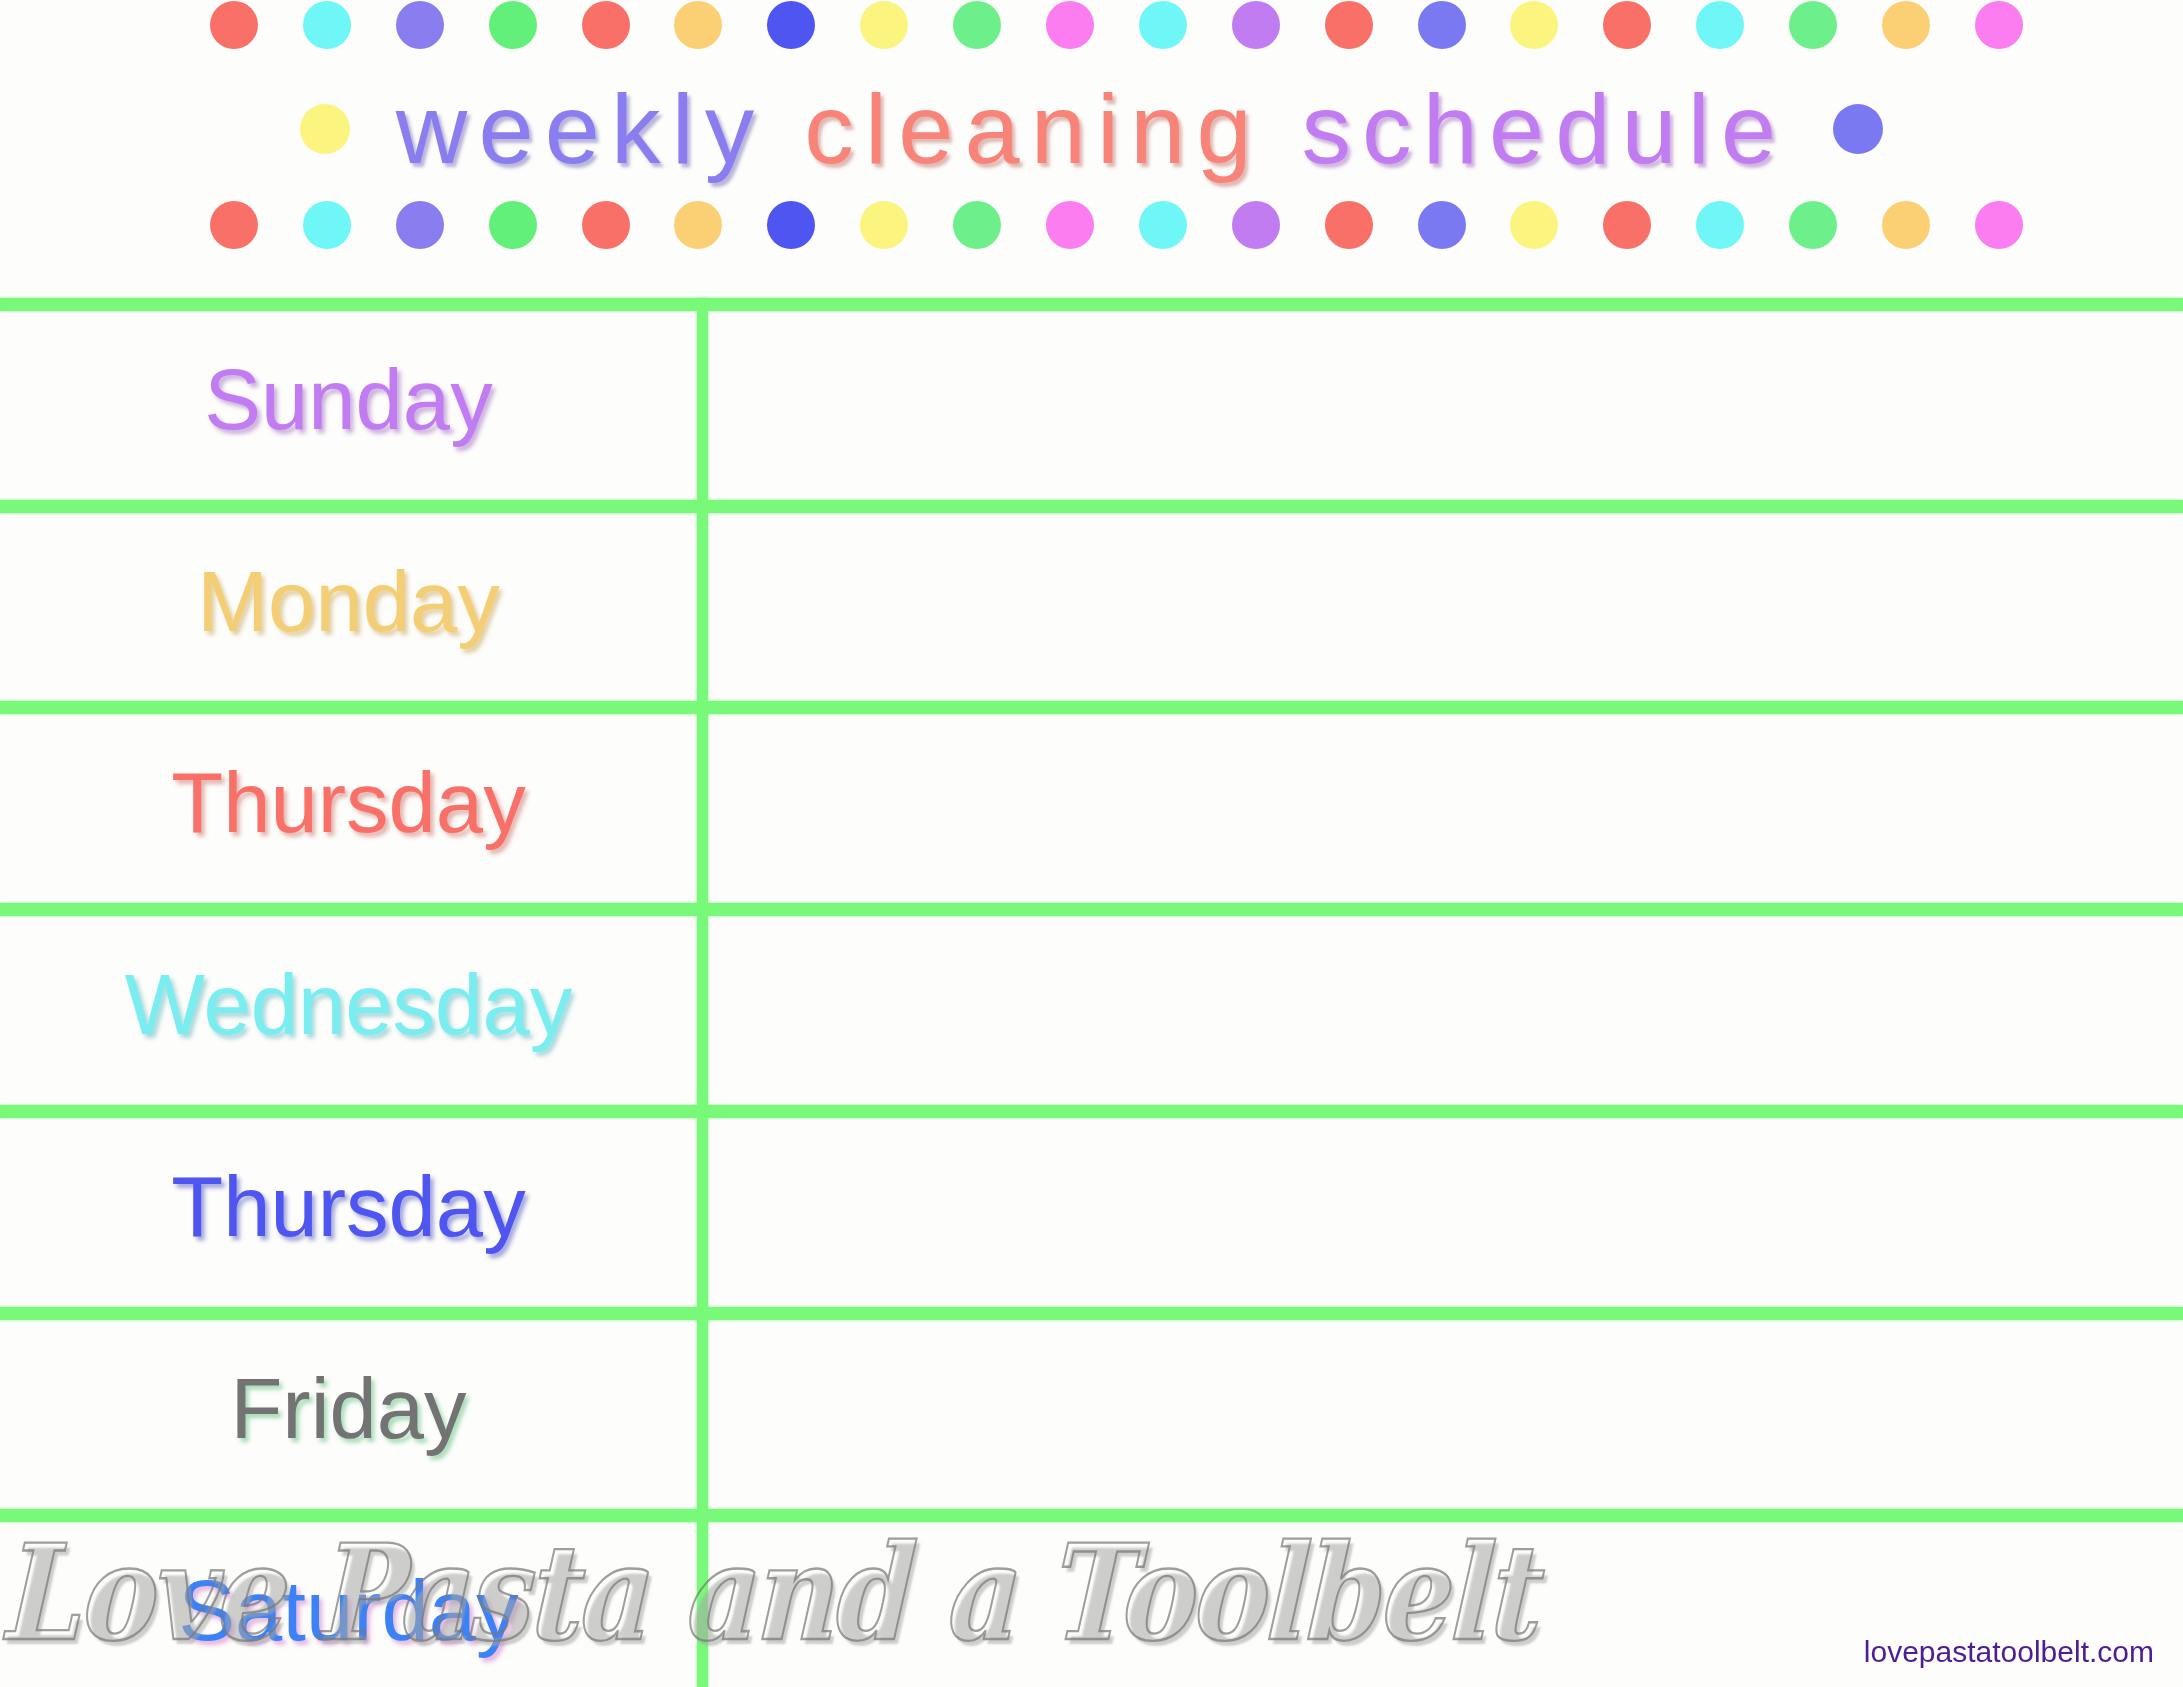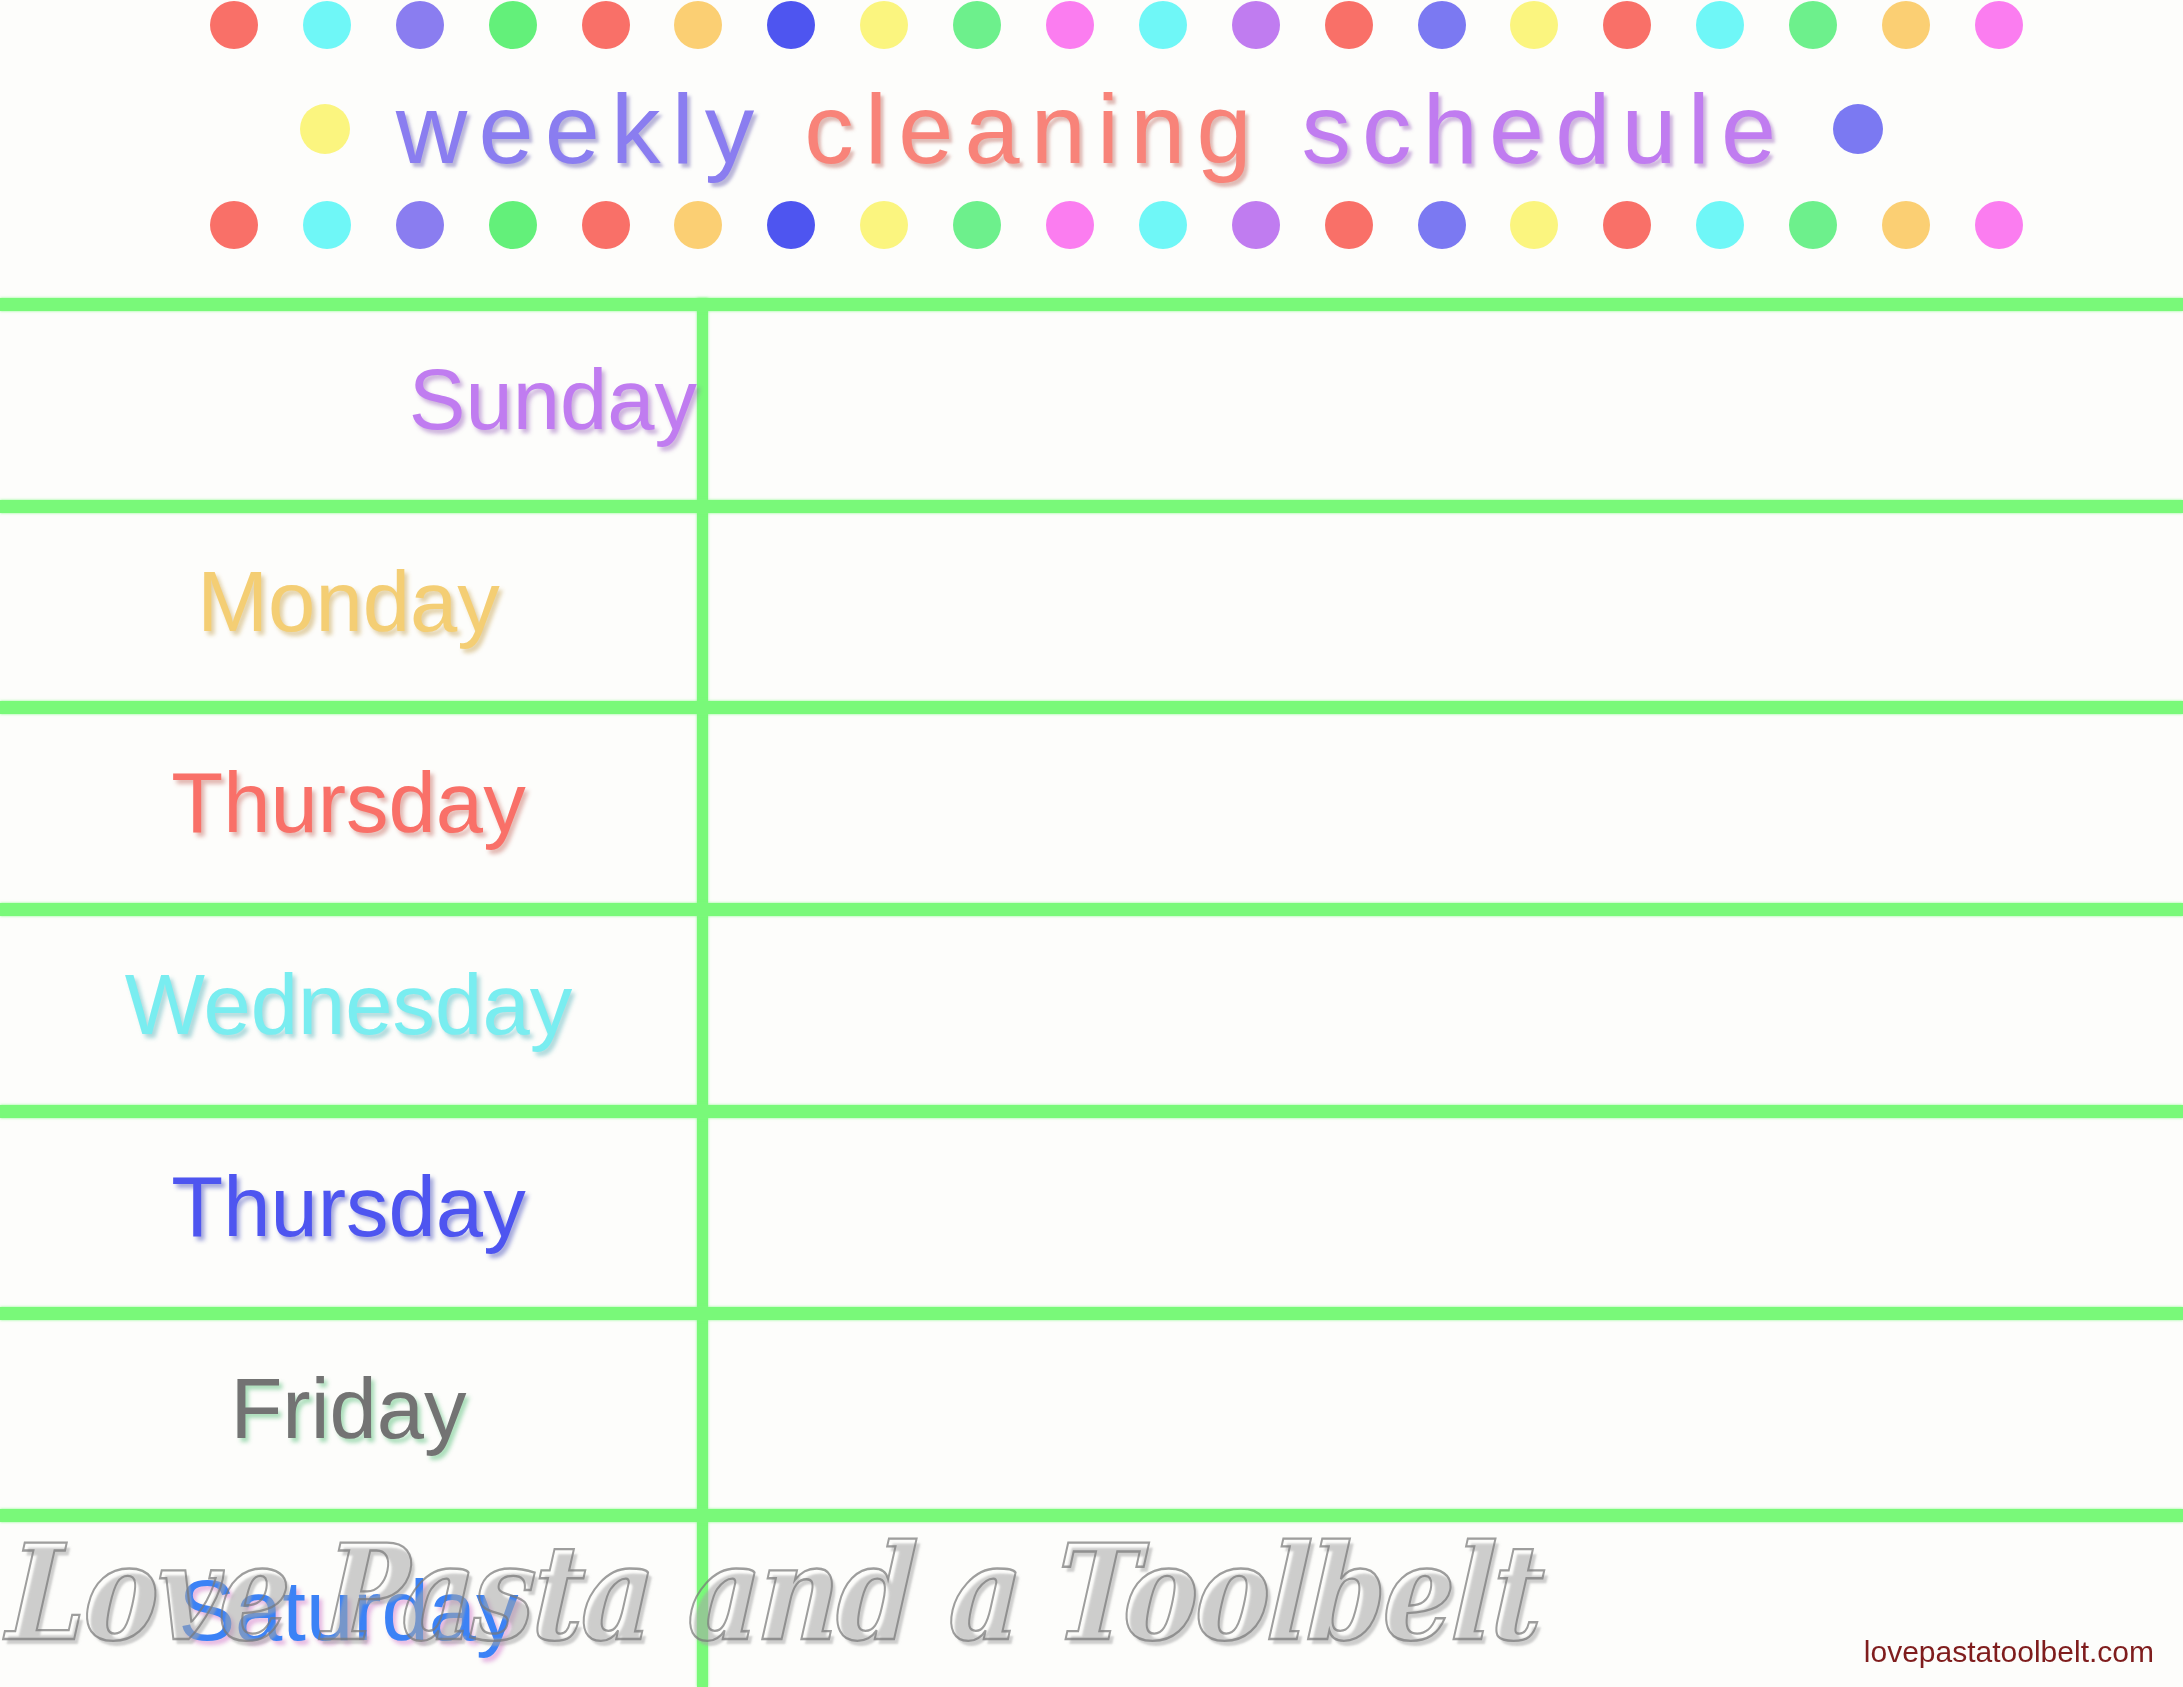--- a/index.html
+++ b/index.html
@@ -224,21 +224,21 @@
     <div id="hlines">
         <div class="hline" style="top: 20px; background: rgb(121, 249, 121);"></div>
         <div class="hline" style="top: 222px; background: rgb(121, 249, 121);"></div>
         <div class="hline" style="top: 423px; background: rgb(121, 249, 121);"></div>
         <div class="hline" style="top: 625px; background: rgb(121, 249, 121);"></div>
         <div class="hline" style="top: 827px; background: rgb(121, 249, 121);"></div>
         <div class="hline" style="top: 1029px; background: rgb(121, 249, 121);"></div>
         <div class="hline" style="top: 1231px; background: rgb(121, 249, 121);"></div>
       </div>
     <div id="rows">
-        <div class="day-row" style="top: 20px; justify-content: flex-end;">
+        <div class="day-row" style="top: 20px;">
           <span class="day-label" style="color: rgb(192, 124, 240); text-shadow: rgba(140, 80, 180, 0.45) 3.3px 4px 4px;">Sunday</span>
         </div>
         <div class="note-cell" style="top: 20px;"></div>
         <div class="day-row" style="top: 222px;">
           <span class="day-label" style="color: rgb(244, 206, 116); text-shadow: rgba(190, 150, 60, 0.45) 3.3px 4px 4px;">Monday</span>
         </div>
         <div class="note-cell" style="top: 222px;"></div>
         <div class="day-row" style="top: 423px;">
           <span class="day-label" style="color: rgb(249, 112, 104); text-shadow: rgba(190, 90, 80, 0.45) 3.3px 4px 4px;">Thursday</span>
         </div>
@@ -256,16 +256,16 @@
         </div>
         <div class="note-cell" style="top: 1029px;"></div>
         <div class="day-row" style="top: 1231px;">
           <span class="day-label" style="color: #3b82f6; text-shadow: rgba(200, 90, 190, 0.45) 3.3px 4px 4px;">Saturday</span>
         </div>
         <div class="note-cell" style="top: 1231px;"></div>
       </div>
   </div>
 
   <div id="watermark-script">Love Pasta and a Toolbelt</div>
-  <div id="watermark-url" style="color: #7f1d1d; text-align: center;">lovepastatoolbelt.com</div>
+  <div id="watermark-url" style="color: #4c1d95; text-align: center;">lovepastatoolbelt.com</div>
 
 </div>
 
 
 </body></html>

